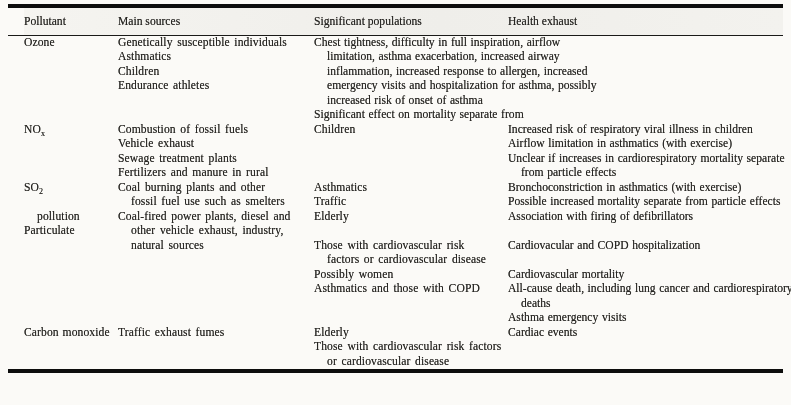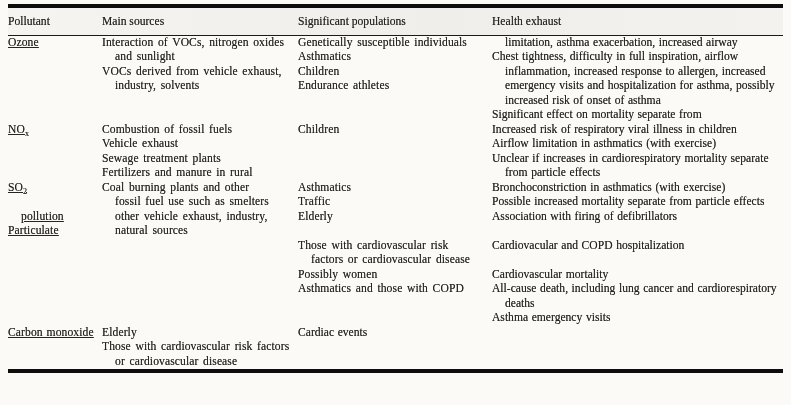--- a/index.html
+++ b/index.html
@@ -15,37 +15,38 @@
     font-size: 11.6px;
     color: #262522;
     text-shadow: 0 0 0.5px rgba(40,38,34,0.65);
   }
   .rule { width: 100%; }
   .rule.thick { height: 3.6px; background: #0d0d0d; }
   .rule.thin  { height: 1.4px; background: #1a1a18; }
   .grid-row {
     display: grid;
     grid-template-columns: 94px 196px 194px 1fr;
+    margin-left: 16px;
   }
   .header-row {
     height: 27px;
     align-items: center;
     background: linear-gradient(90deg, #f5f4f0 0%, #efeeea 55%, #f3f2ee 100%);
   }
   .header-row .cell { white-space: nowrap; }
   .cell { min-width: 0; }
   .line {
     height: 14.5px;
     line-height: 14.5px;
     white-space: nowrap;
     word-spacing: 1.6px;
     letter-spacing: 0.1px;
   }
   .c3 .line { word-spacing: 0.7px; letter-spacing: 0; }
-  .c0 .line { word-spacing: 0.8px; text-decoration: underline; }
+  .c0 .line { word-spacing: 0.8px; }
   .line.indent { padding-left: 13px; }
   .sub {
     font-size: 8px;
     vertical-align: -2.5px;
     letter-spacing: 0;
   }
 </style>
 </head>
 <body>
 
@@ -59,35 +60,29 @@
     <div class="cell c3">Health exhaust</div>
   </div>
 
   <div class="rule thin"></div>
 
   <div id="tbody">
       <div class="grid-row body-row">
         <div class="cell c0">
           <div class="line">Ozone</div>
         </div>
-        <div class="cell c1">
-          <div class="line">Interaction of VOCs, nitrogen oxides</div>
-          <div class="line indent">and sunlight</div>
-          <div class="line">VOCs derived from vehicle exhaust,</div>
-          <div class="line indent">industry, solvents</div>
-        </div>
         <div class="cell c2">
           <div class="line">Genetically susceptible individuals</div>
           <div class="line">Asthmatics</div>
           <div class="line">Children</div>
           <div class="line">Endurance athletes</div>
         </div>
         <div class="cell c3">
+          <div class="line">Chest tightness, difficulty in full inspiration, airflow</div>
           <div class="line indent">limitation, asthma exacerbation, increased airway</div>
-          <div class="line">Chest tightness, difficulty in full inspiration, airflow</div>
           <div class="line indent">inflammation, increased response to allergen, increased</div>
           <div class="line indent">emergency visits and hospitalization for asthma, possibly</div>
           <div class="line indent">increased risk of onset of asthma</div>
           <div class="line">Significant effect on mortality separate from</div>
         </div>
       </div>
       <div class="grid-row body-row">
         <div class="cell c0">
           <div class="line">NO<span class="sub">x</span></div>
         </div>
@@ -123,20 +118,21 @@
           <div class="line">Bronchoconstriction in asthmatics (with exercise)</div>
           <div class="line">Possible increased mortality separate from particle effects</div>
         </div>
       </div>
       <div class="grid-row body-row">
         <div class="cell c0">
           <div class="line indent">pollution</div>
           <div class="line">Particulate</div>
         </div>
         <div class="cell c1">
+          <div class="line">Coal-fired power plants, diesel and</div>
           <div class="line indent">other vehicle exhaust, industry,</div>
           <div class="line indent">natural sources</div>
         </div>
         <div class="cell c2">
           <div class="line">Elderly</div>
           <div class="line"></div>
           <div class="line">Those with cardiovascular risk</div>
           <div class="line indent">factors or cardiovascular disease</div>
           <div class="line">Possibly women</div>
           <div class="line">Asthmatics and those with COPD</div>
@@ -149,20 +145,23 @@
           <div class="line">Cardiovascular mortality</div>
           <div class="line">All-cause death, including lung cancer and cardiorespiratory</div>
           <div class="line indent">deaths</div>
           <div class="line">Asthma emergency visits</div>
         </div>
       </div>
       <div class="grid-row body-row">
         <div class="cell c0">
           <div class="line">Carbon monoxide</div>
         </div>
+        <div class="cell c1">
+          <div class="line">Traffic exhaust fumes</div>
+        </div>
         <div class="cell c2">
           <div class="line">Elderly</div>
           <div class="line">Those with cardiovascular risk factors</div>
           <div class="line indent">or cardiovascular disease</div>
         </div>
         <div class="cell c3">
           <div class="line">Cardiac events</div>
         </div>
       </div>
     </div>

